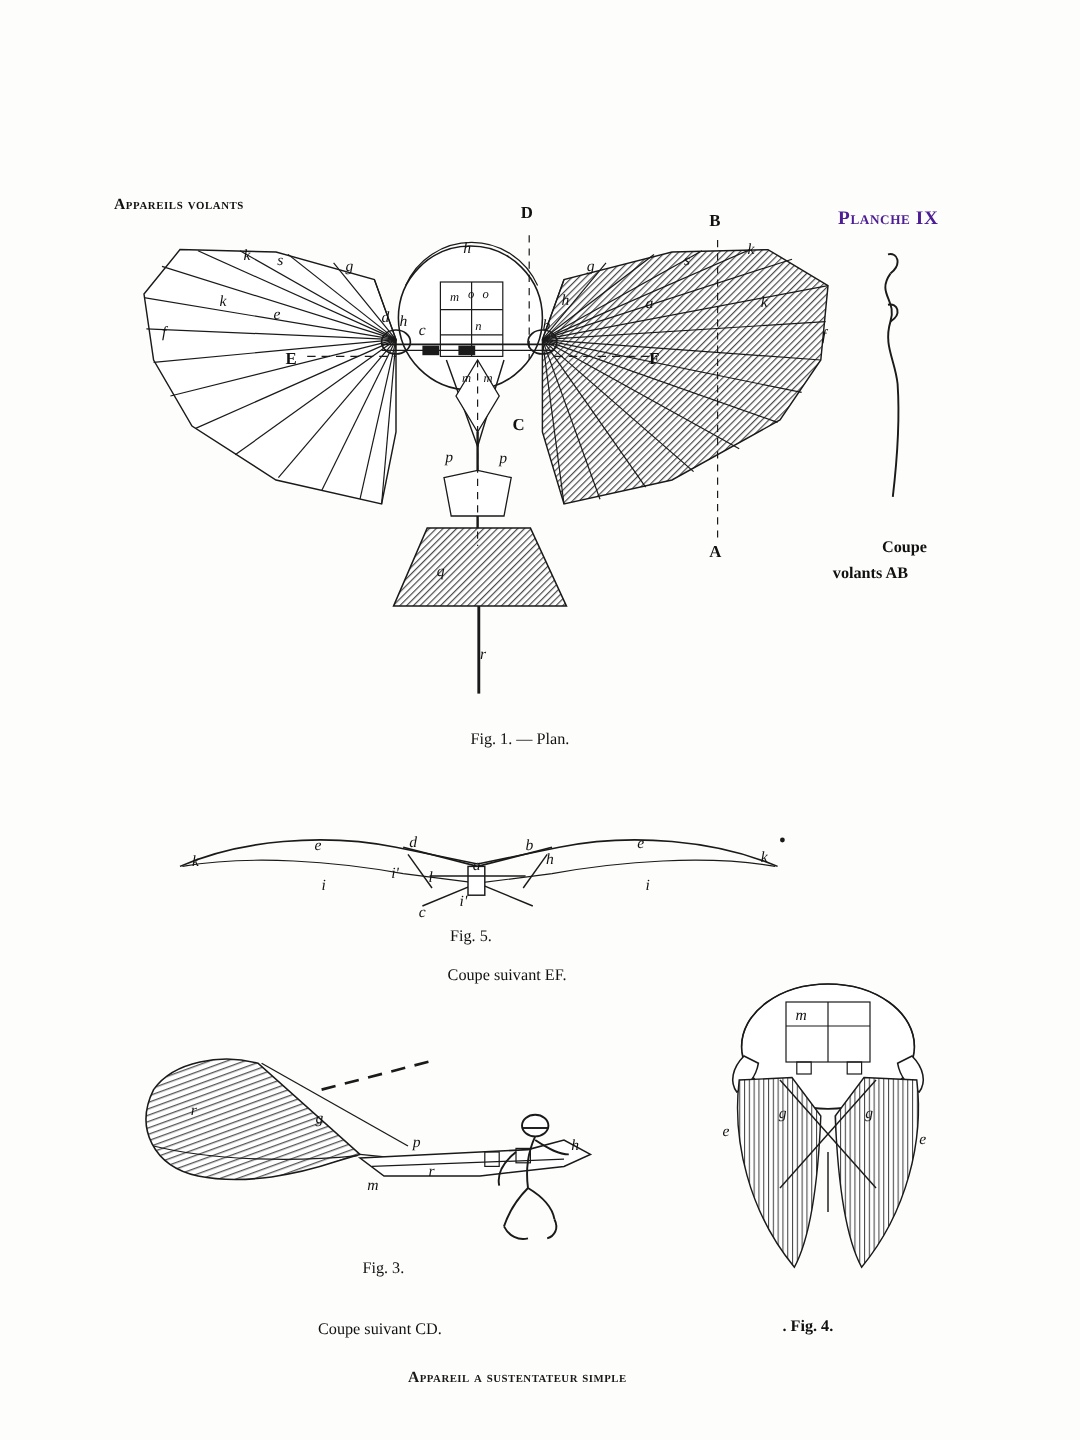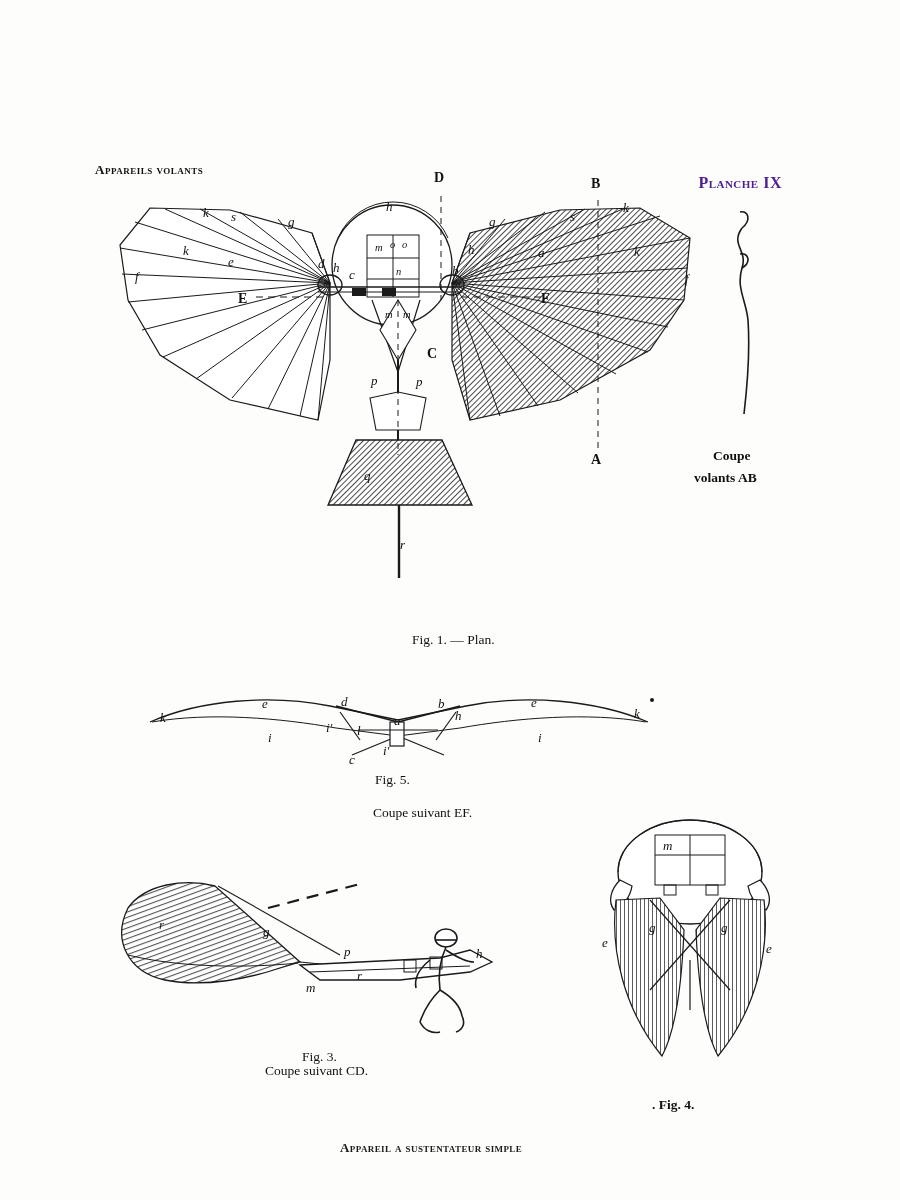--- a/index.html
+++ b/index.html
@@ -45,27 +45,27 @@
   }
   
   .cap {
     position: absolute;
     font-family: "Liberation Serif", serif;
     font-size: 13.5px;
     color: #111;
     white-space: nowrap;
   }
 
-  .fig1-cap   { left: 392px; top: 632px; margin-left: 20px; }
+  .fig1-cap   { left: 392px; top: 608px; }
   .fig2-cap   { left: 375px; top: 772px; }
   .fig2-sub   { left: 332px; top: 805px; margin-left: 41px; }
   .fig3-cap   { left: 302px; top: 1049px; font-weight: normal; }
-  .fig3-sub   { left: 265px; top: 1063px; }
+  .fig3-sub   { left: 265px; top: 1100px; }
   .fig4-cap   { left: 652px; top: 1097px; font-weight: bold; text-align: right; }
-  .coupe-ab   { left: 713px; top: 448px; font-weight: bold; text-align:center; }
+  .coupe-ab   { left: 735px; top: 448px; font-weight: bold; text-align:center; }
   .coupe-ab2  { left: 694px; top: 470px; font-weight: bold; }
   .footer-cap {
     position: absolute;
     left: 340px; top: 1140px;
     font-family: "Liberation Serif", serif;
     font-weight: bold;
     font-variant: small-caps;
     font-size: 13px;
     letter-spacing: 0.4px;
   }

